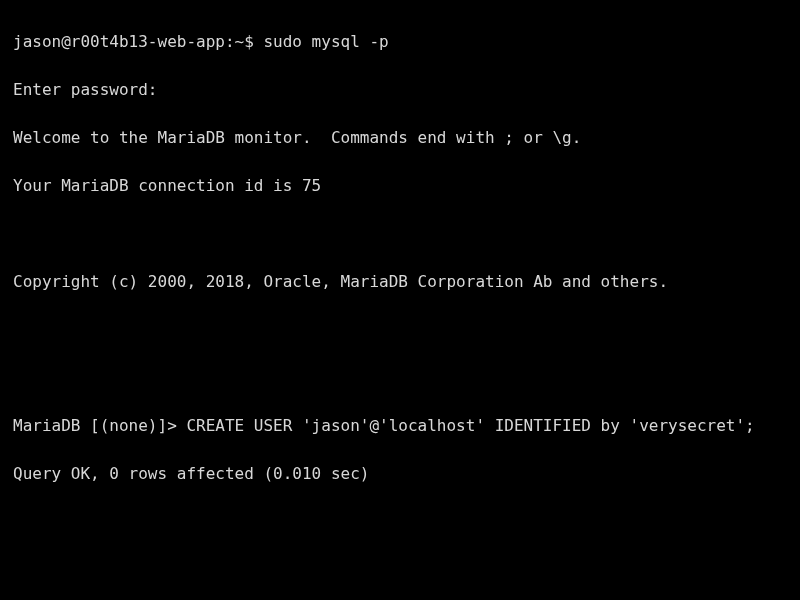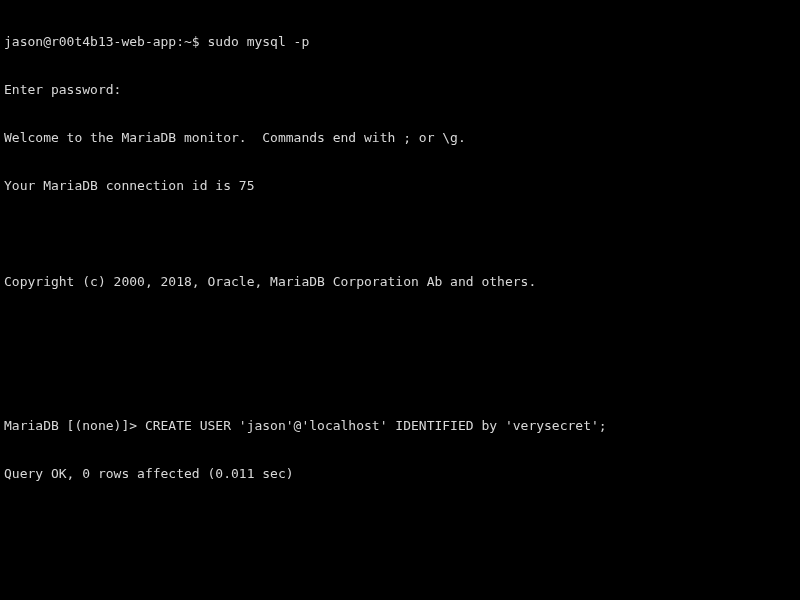--- a/index.html
+++ b/index.html
@@ -12,24 +12,24 @@
     width: 800px;
     height: 600px;
     overflow: hidden;
   }
   #terminal {
     width: 800px;
     height: 600px;
     background: #000000;
     color: #d8d8d8;
     font-family: "DejaVu Sans Mono", "Liberation Mono", monospace;
-    font-size: 13px;
+    font-size: 16px;
     line-height: 16px;
     letter-spacing: 0px;
-    padding: 2px 0 0 4px;
+    padding: 2px 0 0 13px;
     box-sizing: border-box;
     white-space: pre;
     overflow: hidden;
   }
   .line {
     height: 16px;
     line-height: 16px;
     white-space: pre;
     min-height: 16px;
     font-family: "DejaVu Sans Mono", "Liberation Mono", monospace;
@@ -44,21 +44,21 @@
 <div id="terminal" style="background: rgb(0, 0, 0); color: rgb(216, 216, 216);">
   <div class="line">jason@r00t4b13-web-app:~$ sudo mysql -p</div>
   <div class="line">Enter password:</div>
   <div class="line">Welcome to the MariaDB monitor.  Commands end with ; or \g.</div>
   <div class="line">Your MariaDB connection id is 75</div>
   <div class="line blank"></div>
   <div class="line">Copyright (c) 2000, 2018, Oracle, MariaDB Corporation Ab and others.</div>
   <div class="line blank"></div>
   <div class="line blank"></div>
   <div class="line">MariaDB [(none)]&gt; CREATE USER 'jason'@'localhost' IDENTIFIED by 'verysecret';</div>
-  <div class="line">Query OK, 0 rows affected (0.011 sec)</div>
+  <div class="line">Query OK, 0 rows affected (0.010 sec)</div>
   
   
   
   
   
   
   
   
   
   

